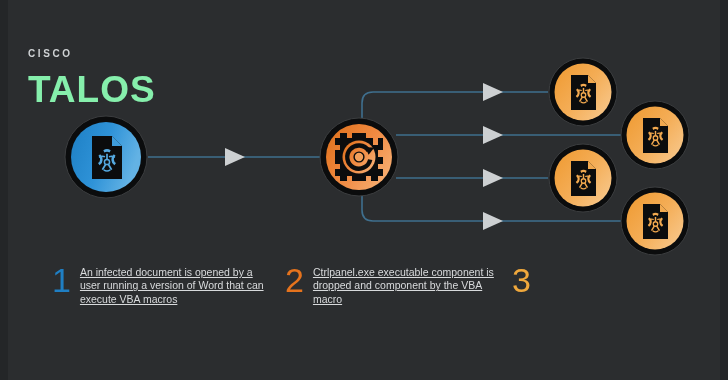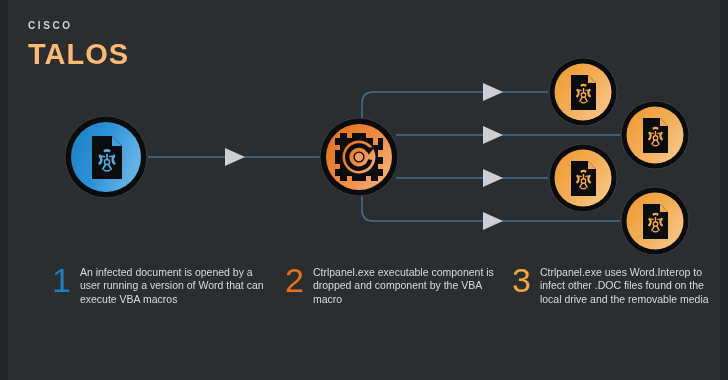--- a/index.html
+++ b/index.html
@@ -41,26 +41,27 @@
     top: 20px;
     width: 180px;
     height: 52px;
   }
   #logo .cisco {
     font-size: 10px;
     letter-spacing: 2.6px;
     color: #cfd2d4;
     font-weight: 700;
     line-height: 12px;
+    margin-top: 28px;
   }
   #logo .talos {
-    margin-top: 6px;
-    font-size: 29px;
+    margin-top: 14px;
+    font-size: 37px;
     letter-spacing: 1px;
-    color: #fdba74;
+    color: #86efac;
     font-weight: 700;
     line-height: 32px;
   }
 
   
   #diagram {
     position: absolute;
     left: 0;
     top: 0;
     width: 728px;
@@ -86,20 +87,21 @@
     font-weight: 400;
     margin-right: 9px;
     margin-top: -3px;
     flex: 0 0 auto;
   }
   .legend-item .txt {
     font-size: 10.5px;
     line-height: 13.4px;
     color: #d8dadc;
     max-width: 185px;
+    text-decoration: underline;
   }
   #item-1 { left: 52px;  top: 8px; }
   #item-2 { left: 285px; top: 8px; }
   #item-3 { left: 512px; top: 8px; }
   #item-3 .txt { max-width: 200px; }
 </style>
 </head>
 <body>
 
 <div id="canvas">
@@ -256,17 +258,16 @@
       <span class="txt">An infected document is opened by a user running a version of Word that can execute VBA macros</span>
     </div>
 
     <div class="legend-item" id="item-2">
       <span class="num" style="color:#e5731d">2</span>
       <span class="txt">Ctrlpanel.exe executable component is dropped and component by the VBA macro</span>
     </div>
 
     <div class="legend-item" id="item-3">
       <span class="num" style="color:#f0a83c">3</span>
-      <span class="txt">Ctrlpanel.exe uses Word.Interop to infect other .DOC files found on the local drive and the removable media</span>
     </div>
 
   </div>
 </div>
 
 </body></html>

